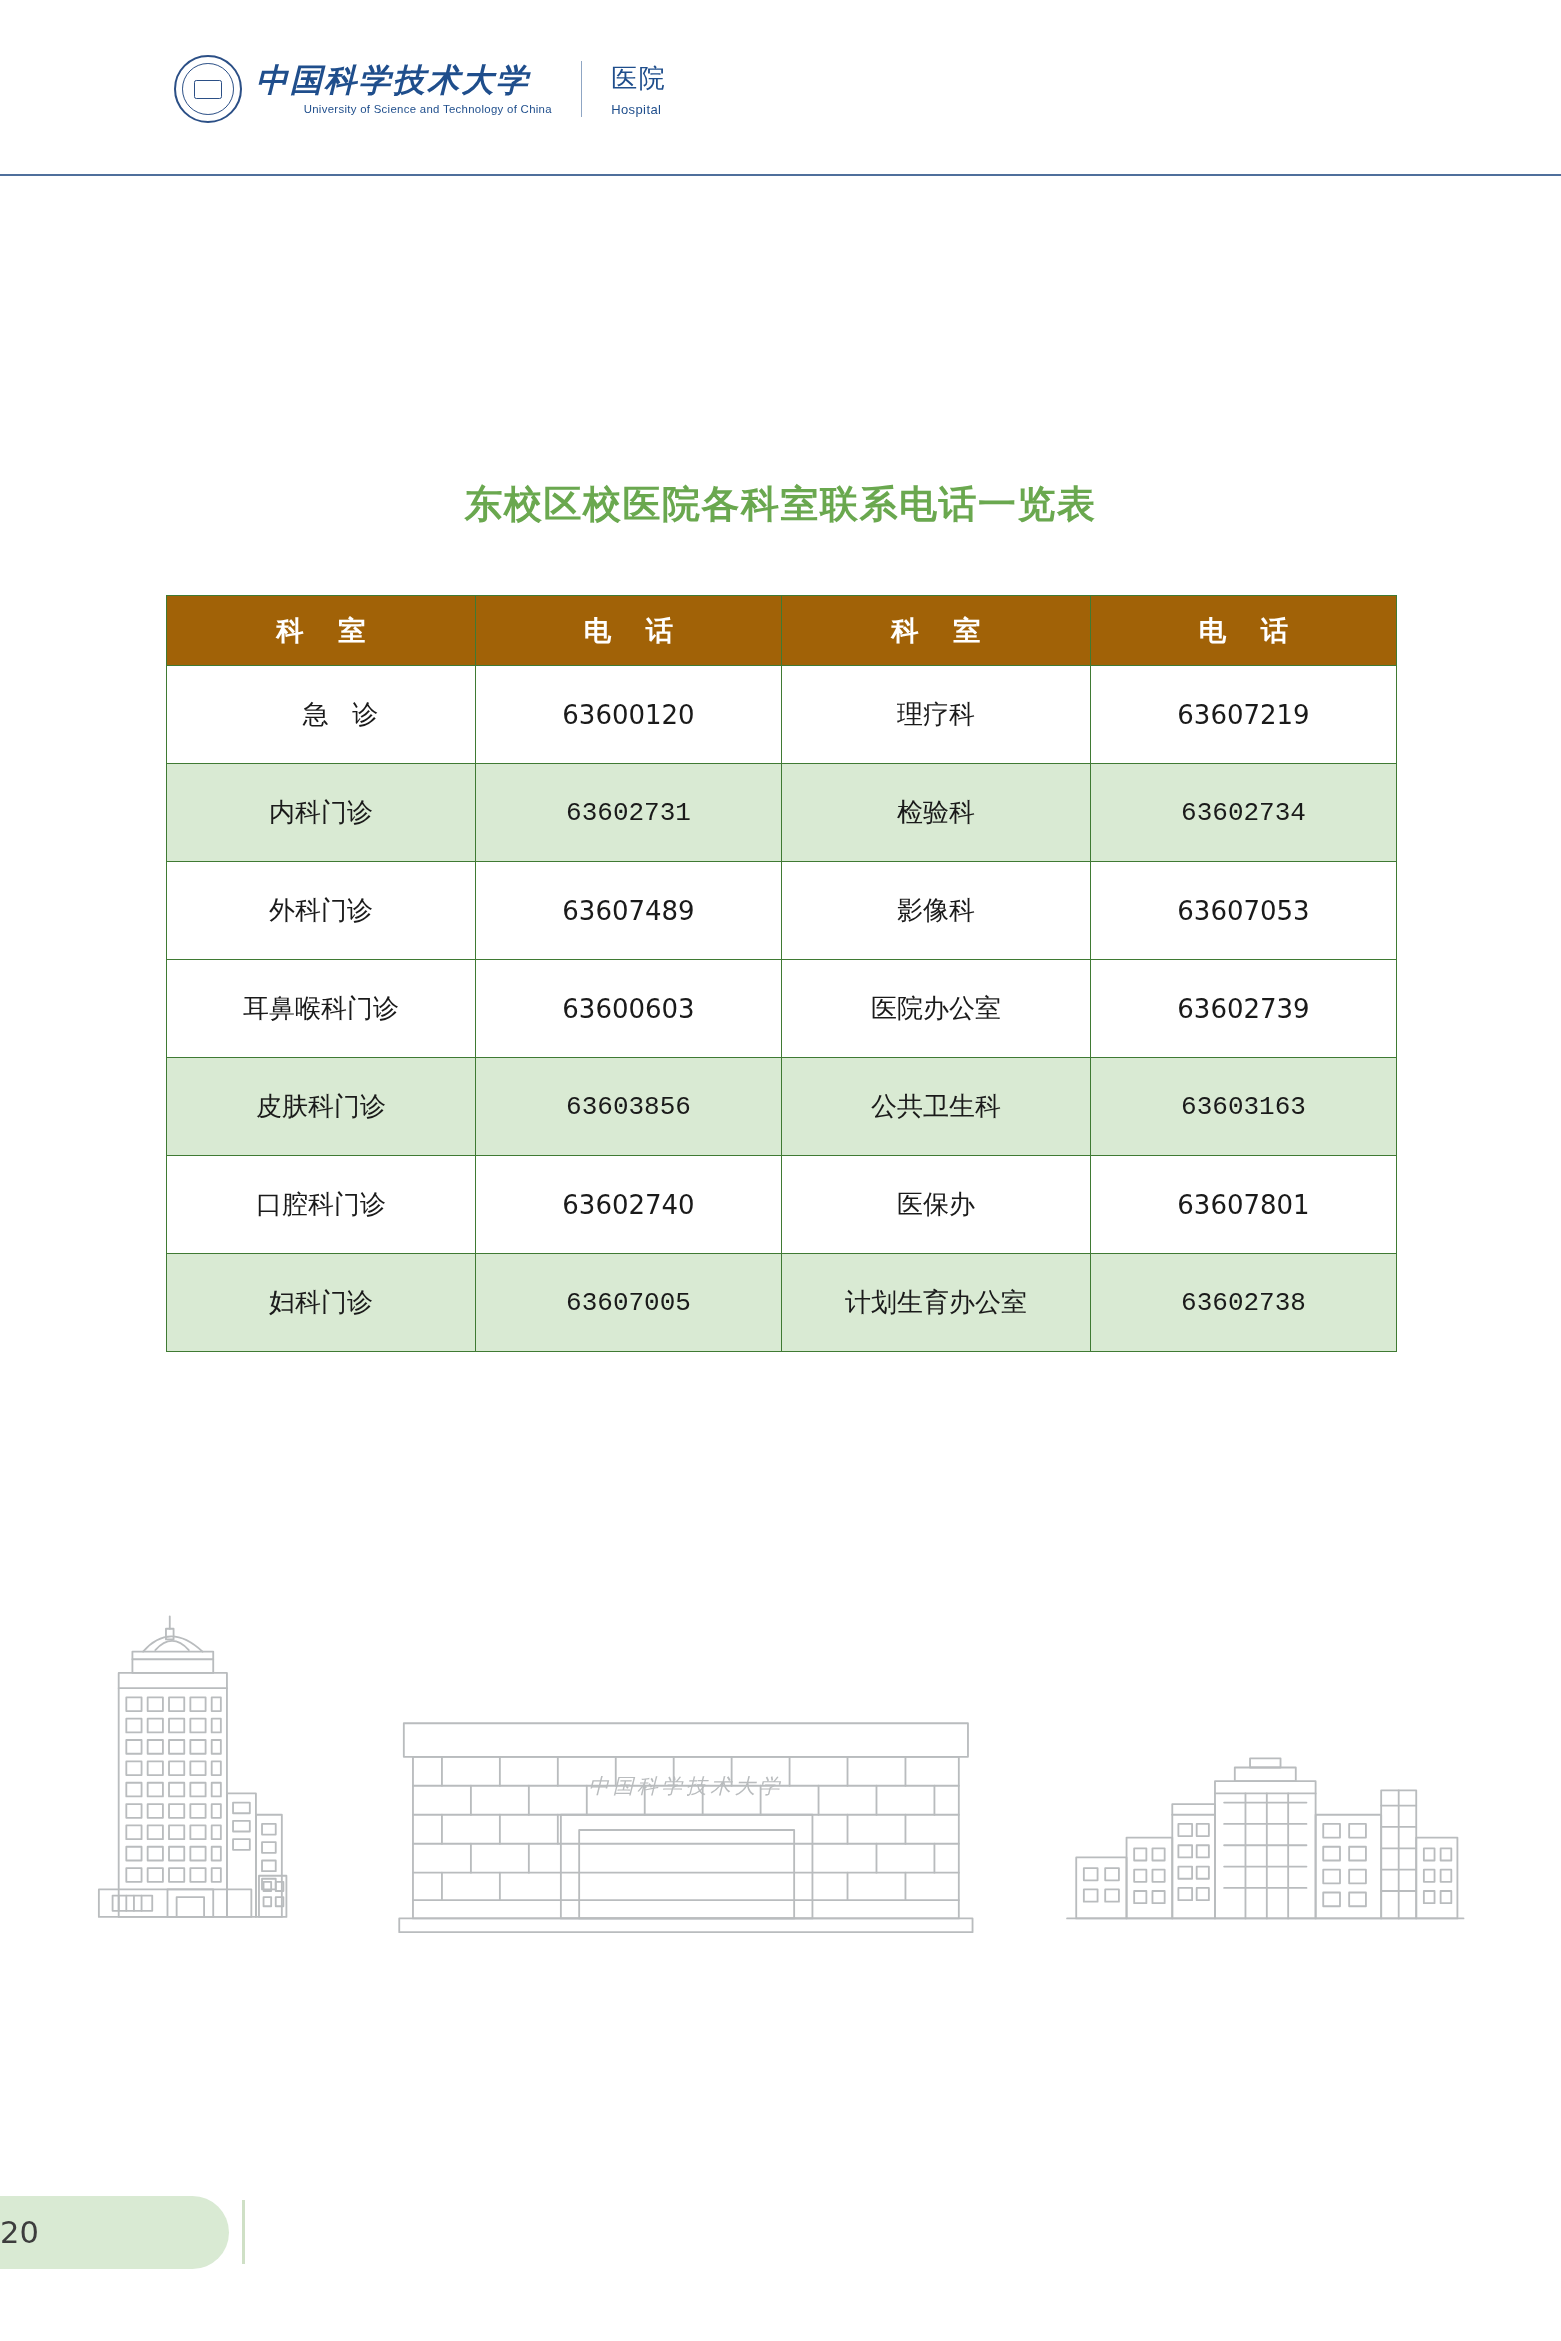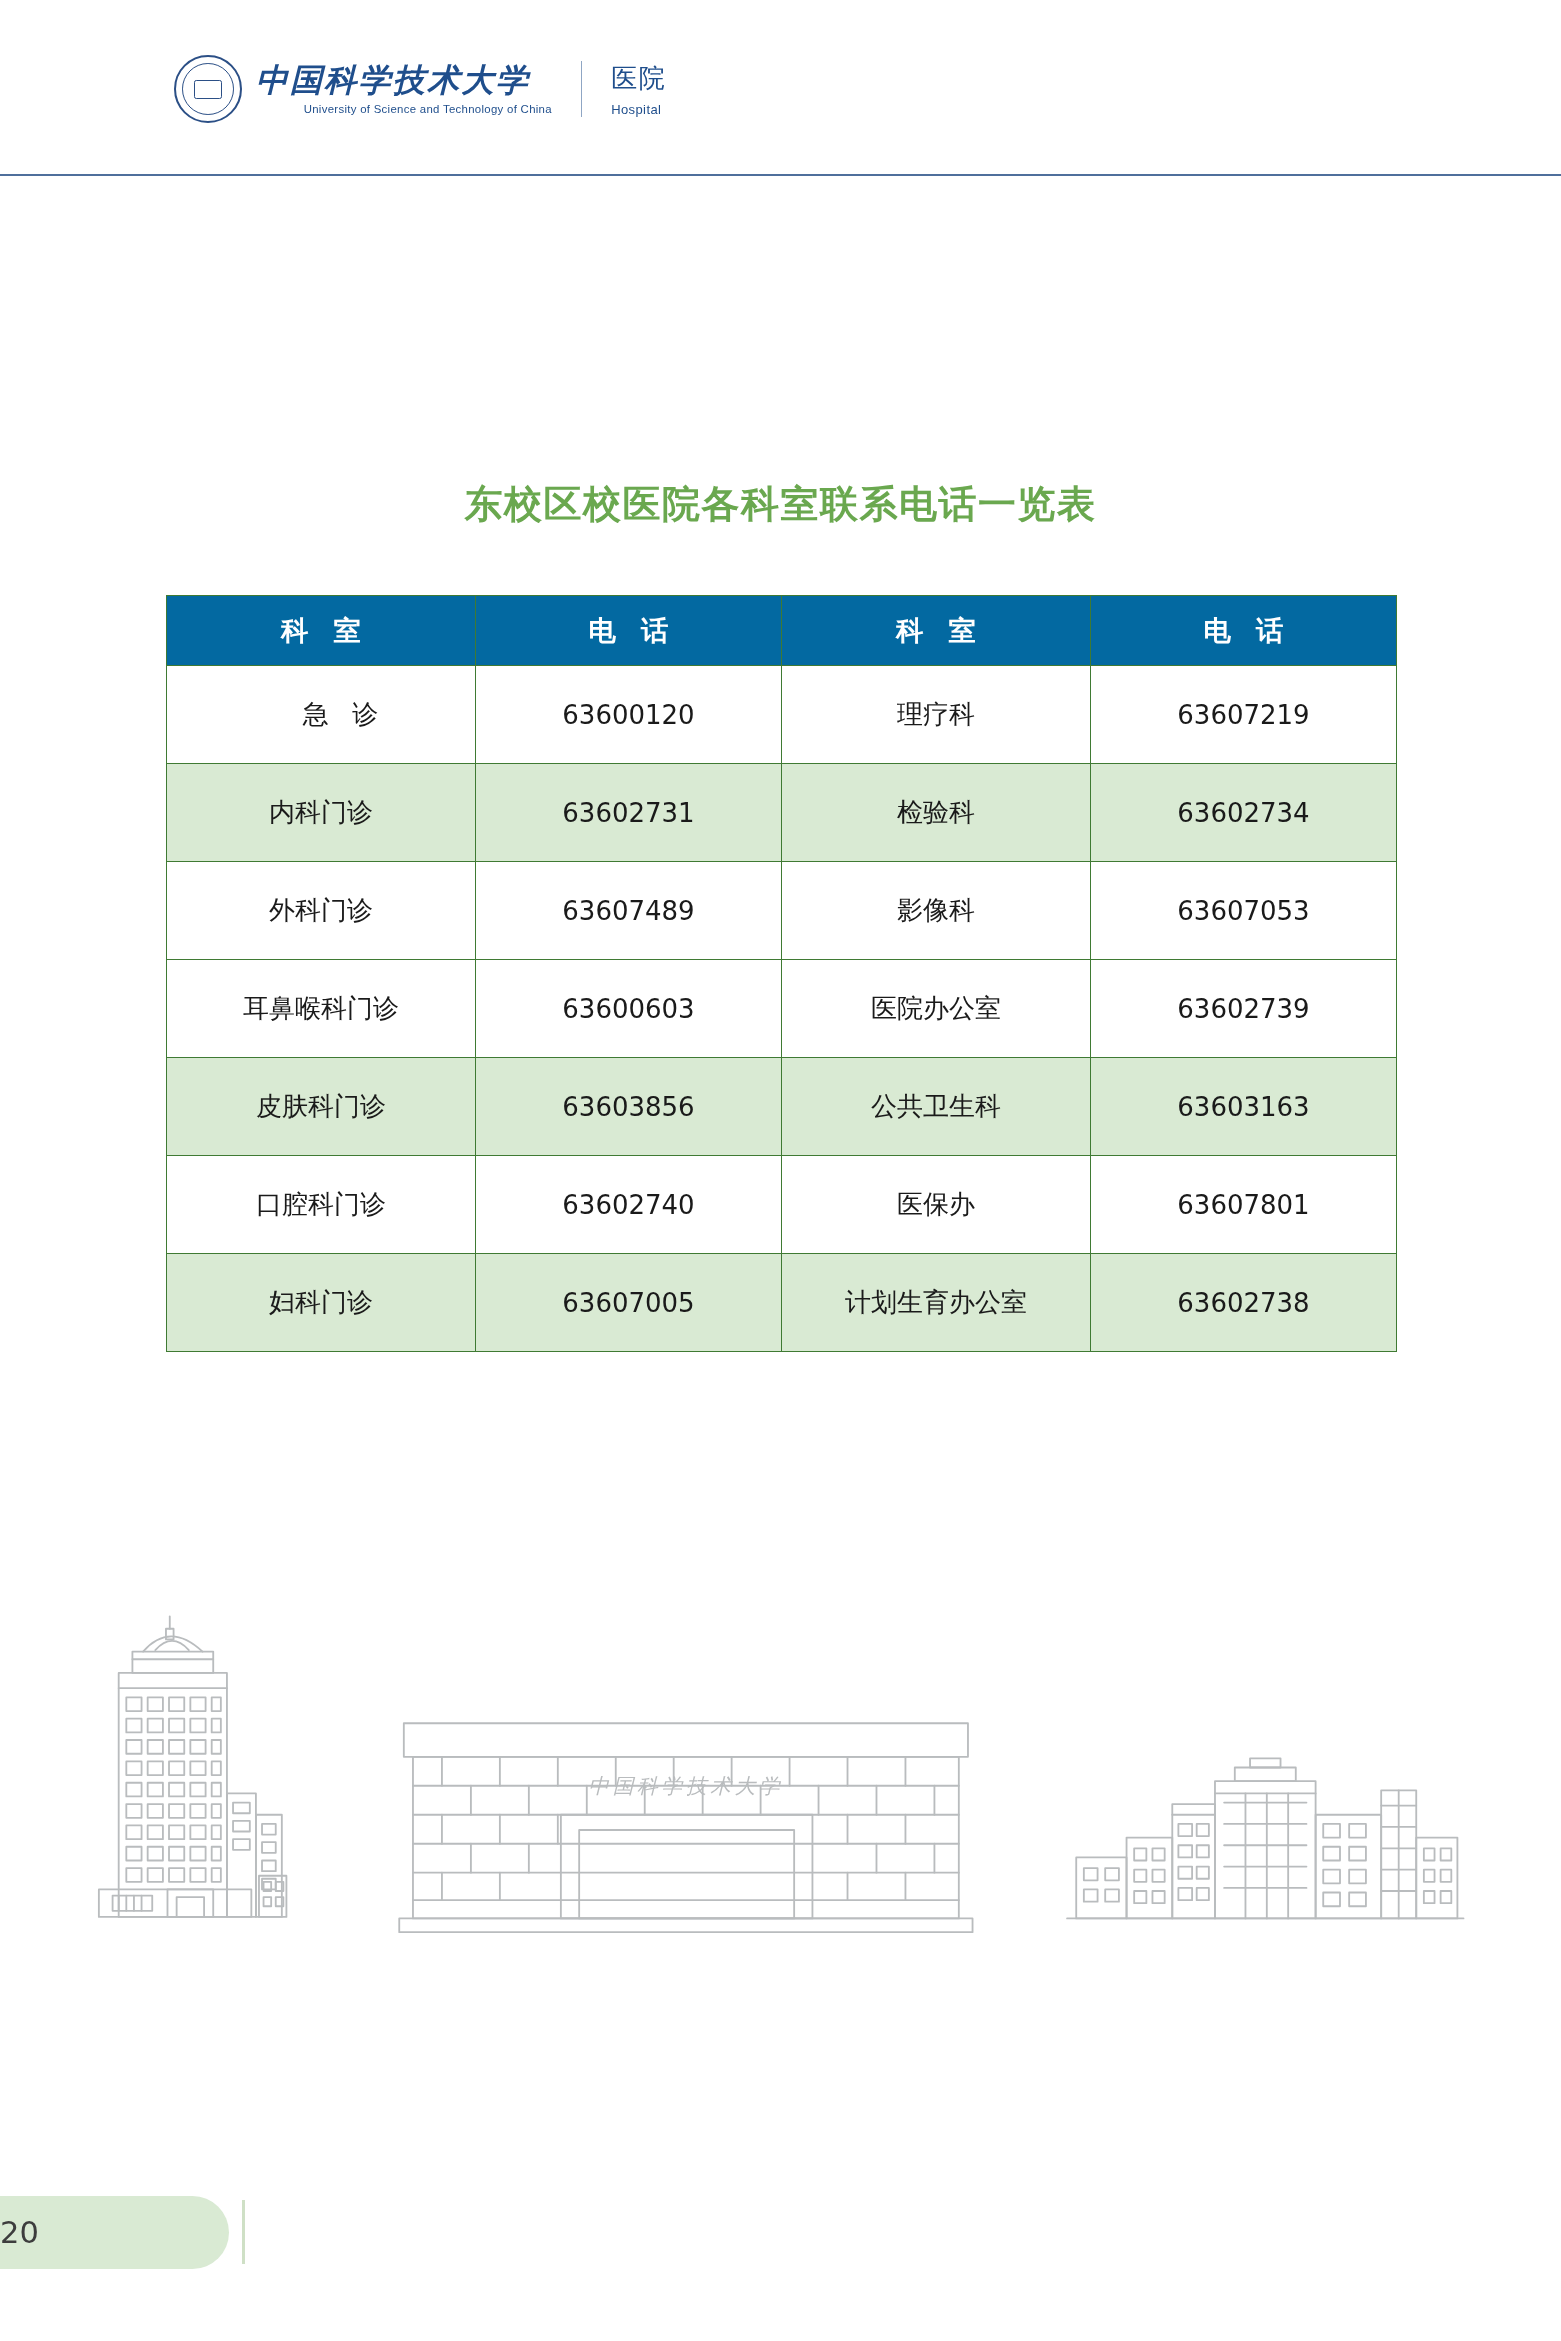--- a/index.html
+++ b/index.html
@@ -132,43 +132,44 @@
     position: absolute;
     left: 166px;
     top: 595px;
     width: 1229px;
     border-collapse: collapse;
     table-layout: fixed;
   }
   .phone-table col.c-dept { width: 309px; }
   .phone-table col.c-tel  { width: 306px; }
   .phone-table th {
-    background: #0369a1;
+    background: #a16207;
     color: #ffffff;
     font-size: 27.4px;
     font-weight: bold;
     letter-spacing: 9.1px;
     text-indent: 9.1px;
     height: 67px;
     border: 1.5px solid #3f7a33;
-    font-family: Liberation Serif, serif;
+    font-family: Liberation Mono, monospace;
   }
   .phone-table td {
     height: 95px;
     border: 1.5px solid #3f7a33;
     text-align: center;
     font-size: 26px;
     color: #1a1a1a;
     font-family: "DejaVu Sans", sans-serif;
   }
   .phone-table tr.odd td {
     background: #ffffff;
   }
   .phone-table tr.even td {
     background: #d9ead3;
+    font-family: Liberation Mono, monospace;
   }
   .cell-spaced {
     letter-spacing: 7.6px;
     text-indent: 7.6px;
     padding-left: 40px;
   }
 
   
   .skyline {
     position: absolute;

